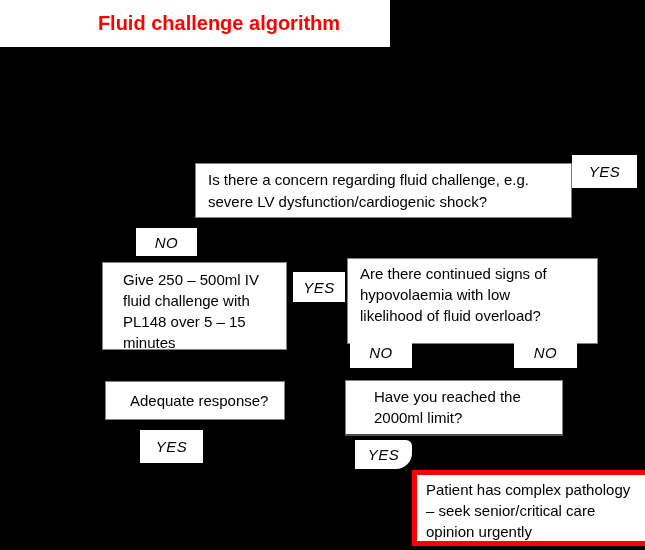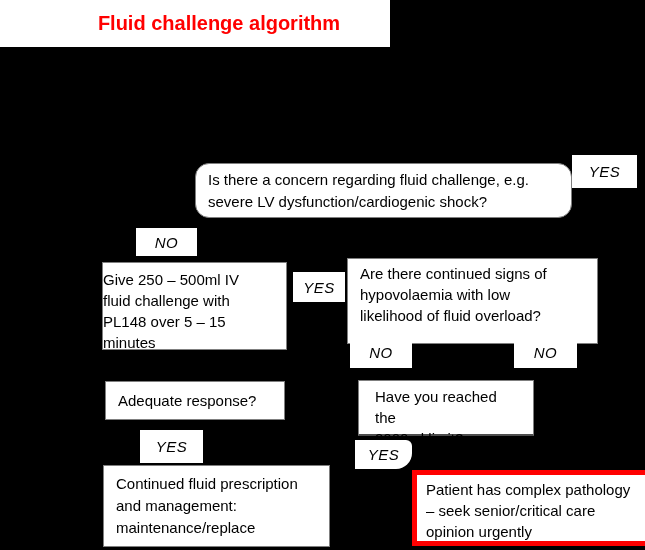--- a/index.html
+++ b/index.html
@@ -46,25 +46,25 @@
     justify-content: center;
   }
   .title-text {
     color: var(--title-color, #ff0000);
     font-weight: bold;
     font-size: 20px;
     margin-left: 48px;
   }
   .hypovolaemia  { left: 153px; top: 58px;  width: 443px; height: 72px; padding: 5px 12px; }
   .hypovolaemia .lead { font-weight: bold; }
-  .concern       { left: 195px; top: 163px; width: 377px; height: 55px; padding: 5px 12px; border-radius: 14px; }
-  .give          { left: 102px; top: 262px; width: 185px; height: 88px; padding: 6px 0; line-height: 21px; }
+  .concern       { left: 195px; top: 163px; width: 377px; height: 55px; padding: 5px 12px; }
+  .give          { left: 102px; top: 262px; width: 185px; height: 88px; padding: 6px 20px; line-height: 21px; }
   .signs         { left: 347px; top: 258px; width: 251px; height: 86px; padding: 4px 12px; line-height: 21px; }
-  .adequate      { left: 105px; top: 381px; width: 180px; height: 39px; padding: 0 12px; display: flex; align-items: center; white-space: nowrap; }
-  .limit         { left: 358px; top: 380px; width: 176px; height: 56px; padding: 5px 16px; line-height: 21px; border-bottom-width: 2px; border-bottom-color: #4d4d4d; }
+  .adequate      { left: 105px; top: 381px; width: 180px; height: 39px; padding: 0 24px; display: flex; align-items: center; white-space: nowrap; }
+  .limit         { left: 345px; top: 380px; width: 218px; height: 56px; padding: 5px 28px; line-height: 21px; border-bottom-width: 2px; border-bottom-color: #4d4d4d; }
   .continued     { left: 103px; top: 465px; width: 227px; height: 82px; padding: 7px 12px; }
   .complex {
     left: 388px; top: 470px; width: 252px; height: 76px;
     padding: 4px 9px; line-height: 21px;
     border: 5px solid var(--alert-border, #ff0000);
     margin-left: 24px;
   }
   .yes-top       { left: 572px; top: 155px; width: 65px; height: 33px; }
   .no-top        { left: 136px; top: 228px; width: 61px; height: 28px; }
   .yes-mid       { left: 293px; top: 272px; width: 52px; height: 30px; }
@@ -107,21 +107,18 @@
 
   <div class="box adequate">Adequate response?</div>
 
   <div class="label yes-left">YES</div>
 
   <div class="box limit">Have you reached the
 2000ml limit?</div>
 
   <div class="label yes-bottom">YES</div>
 
-  <div class="box continued">Continued fluid prescription
-and management:
-maintenance/replace</div>
 
   <div class="box complex">Patient has complex pathology
 – seek senior/critical care
 opinion urgently</div>
 
 </div>
 
 </body></html>

